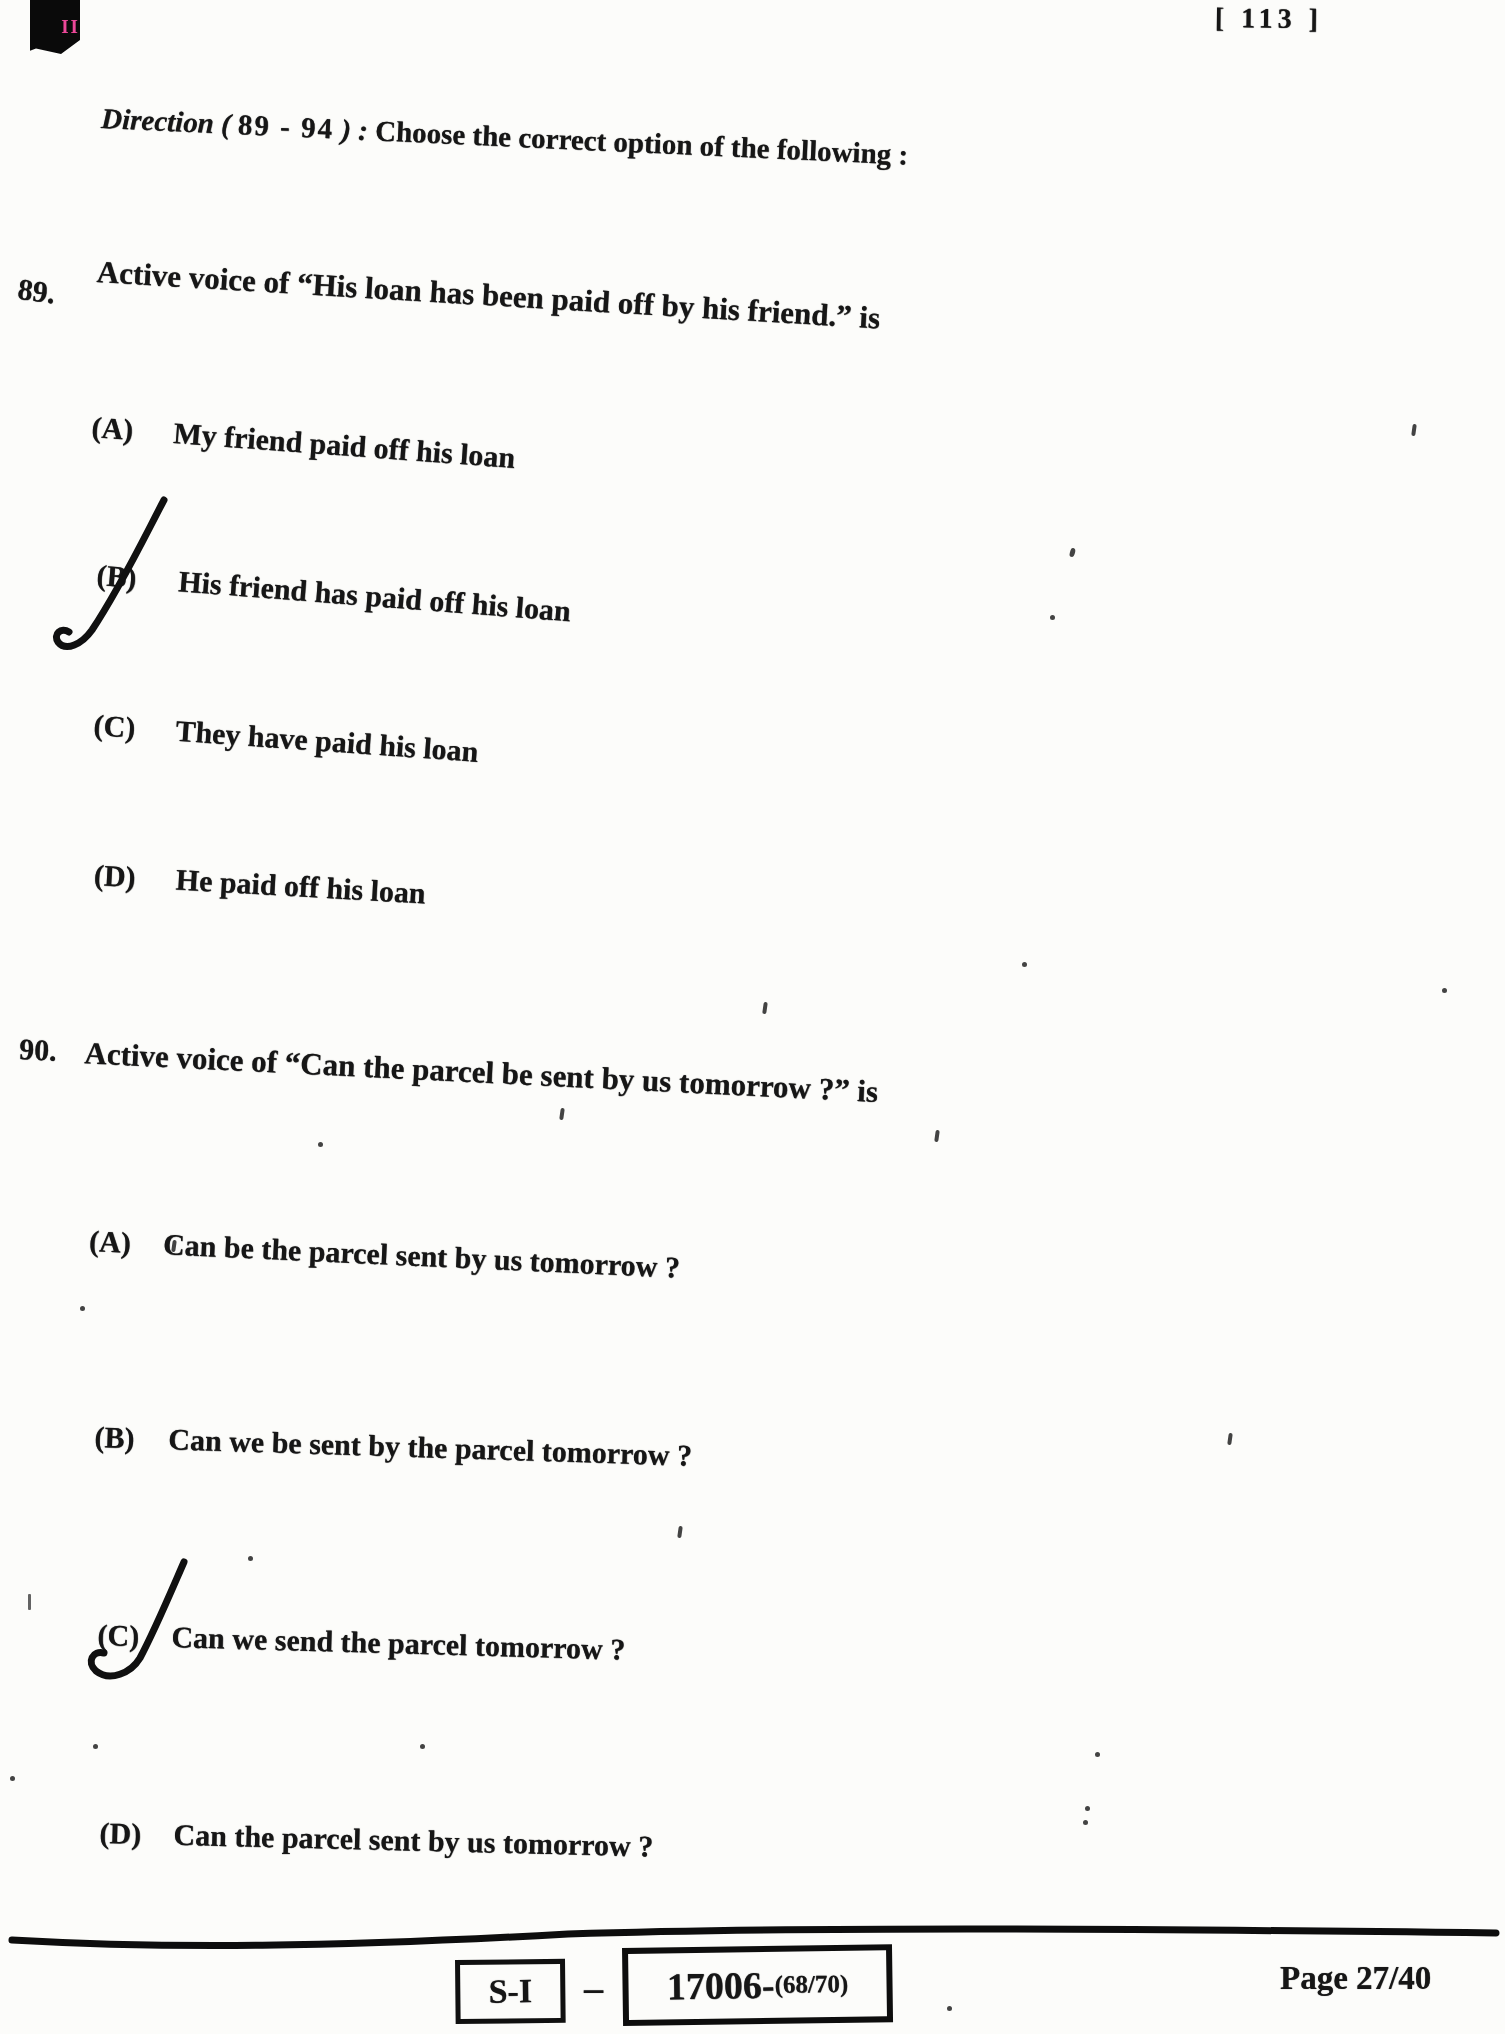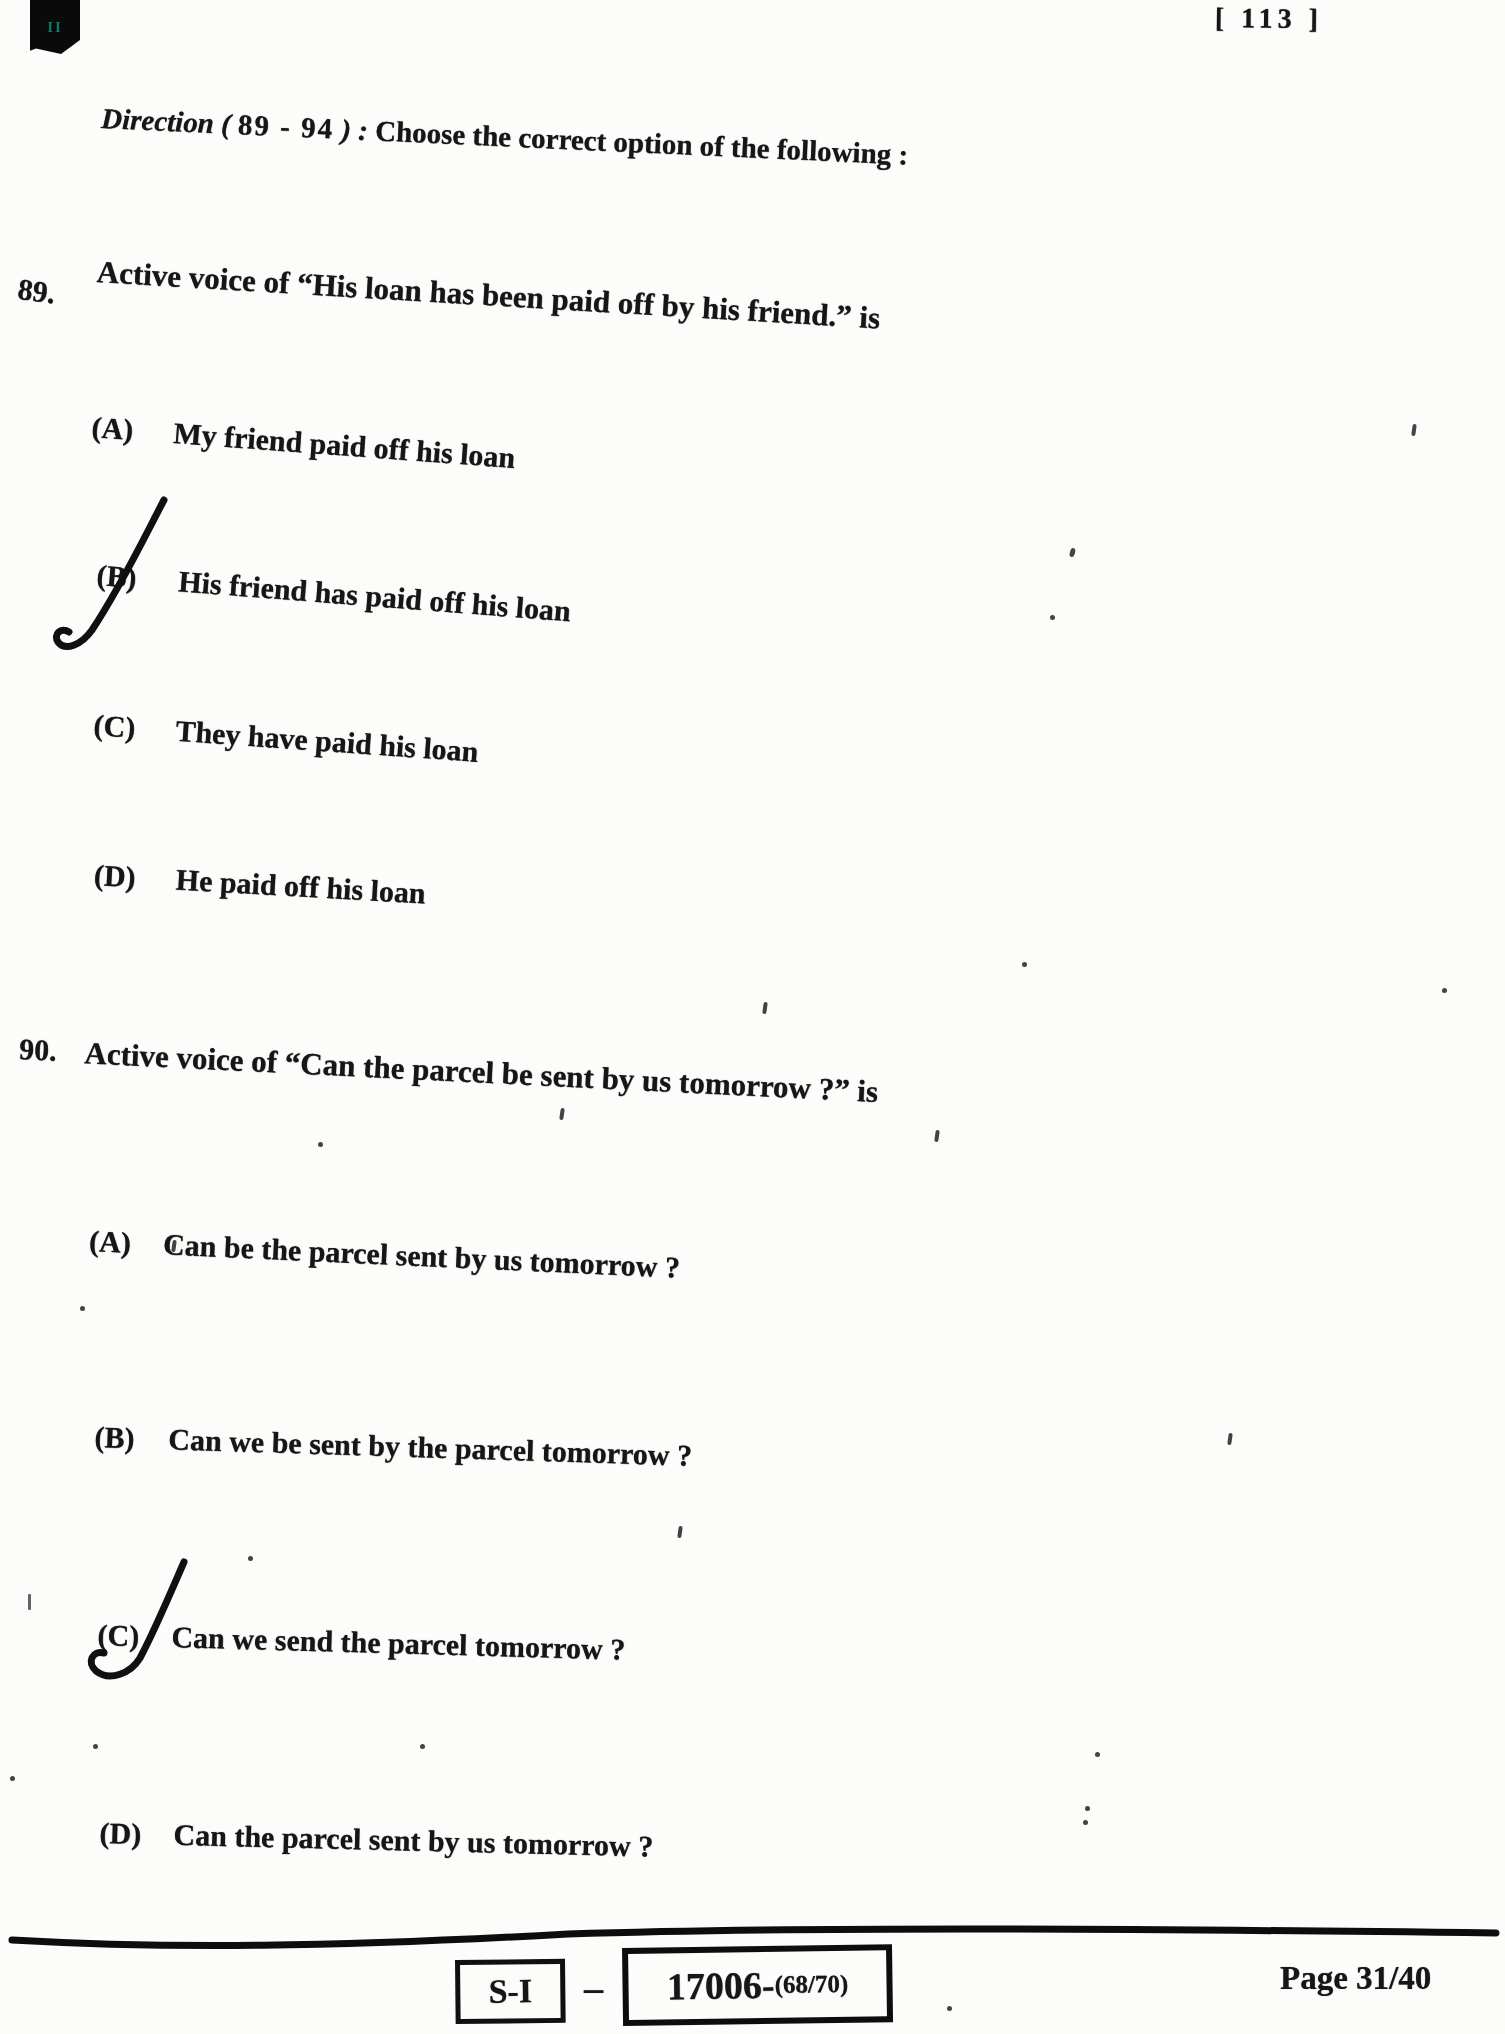--- a/index.html
+++ b/index.html
@@ -18,22 +18,22 @@
   .abs{position:absolute;transform-origin:left top;}
   .ink{
     color:var(--ink);
     text-shadow:0 0 1px rgba(20,20,20,.55), 0.4px 0.4px 0 rgba(20,20,20,.35);
   }
   
   .corner-tab{
     left:30px;top:0;width:50px;height:54px;
     background:#0a0a0a;
     clip-path:polygon(0 0,100% 0,100% 74%,62% 100%,12% 90%,0 94%);
-    display:flex;align-items:center;justify-content:center;
-    color:#0f766e;font-weight:700;font-size:15px;letter-spacing:2px;
+    display:flex;align-items:center;justify-content:flex-end;
+    color:#ec4899;font-weight:700;font-size:19px;letter-spacing:2px;
   }
   .top-page-num{
     left:1215px;top:2px;
     font-size:28px;font-weight:700;letter-spacing:5px;
     transform:rotate(0.6deg);
     white-space:nowrap;
   }
   .direction{
     left:102px;top:102px;
     transform:rotate(2.6deg);
@@ -154,21 +154,21 @@
     <span>S-I</span>
   </div>
 
   <div class="abs ink footer-dash">–</div>
 
   <div class="abs ink box-code">
     <span class="code-main">17006-</span>
       <span class="code-detail">(68/70)</span>
   </div>
 
-  <div class="abs ink page-label">Page 31/40</div>
+  <div class="abs ink page-label">Page 27/40</div>
 
   <div>
     <div class="speck bar" style="left:1412px;top:424px;"></div>
     <div class="speck comma" style="left:1070px;top:548px;"></div>
     <div class="speck dot" style="left:1050px;top:615px;"></div>
     <div class="speck bar" style="left:763px;top:1002px;"></div>
     <div class="speck bar" style="left:560px;top:1108px;"></div>
     <div class="speck dot" style="left:318px;top:1142px;"></div>
     <div class="speck bar" style="left:935px;top:1130px;"></div>
     <div class="speck bar" style="left:172px;top:1240px;"></div>

